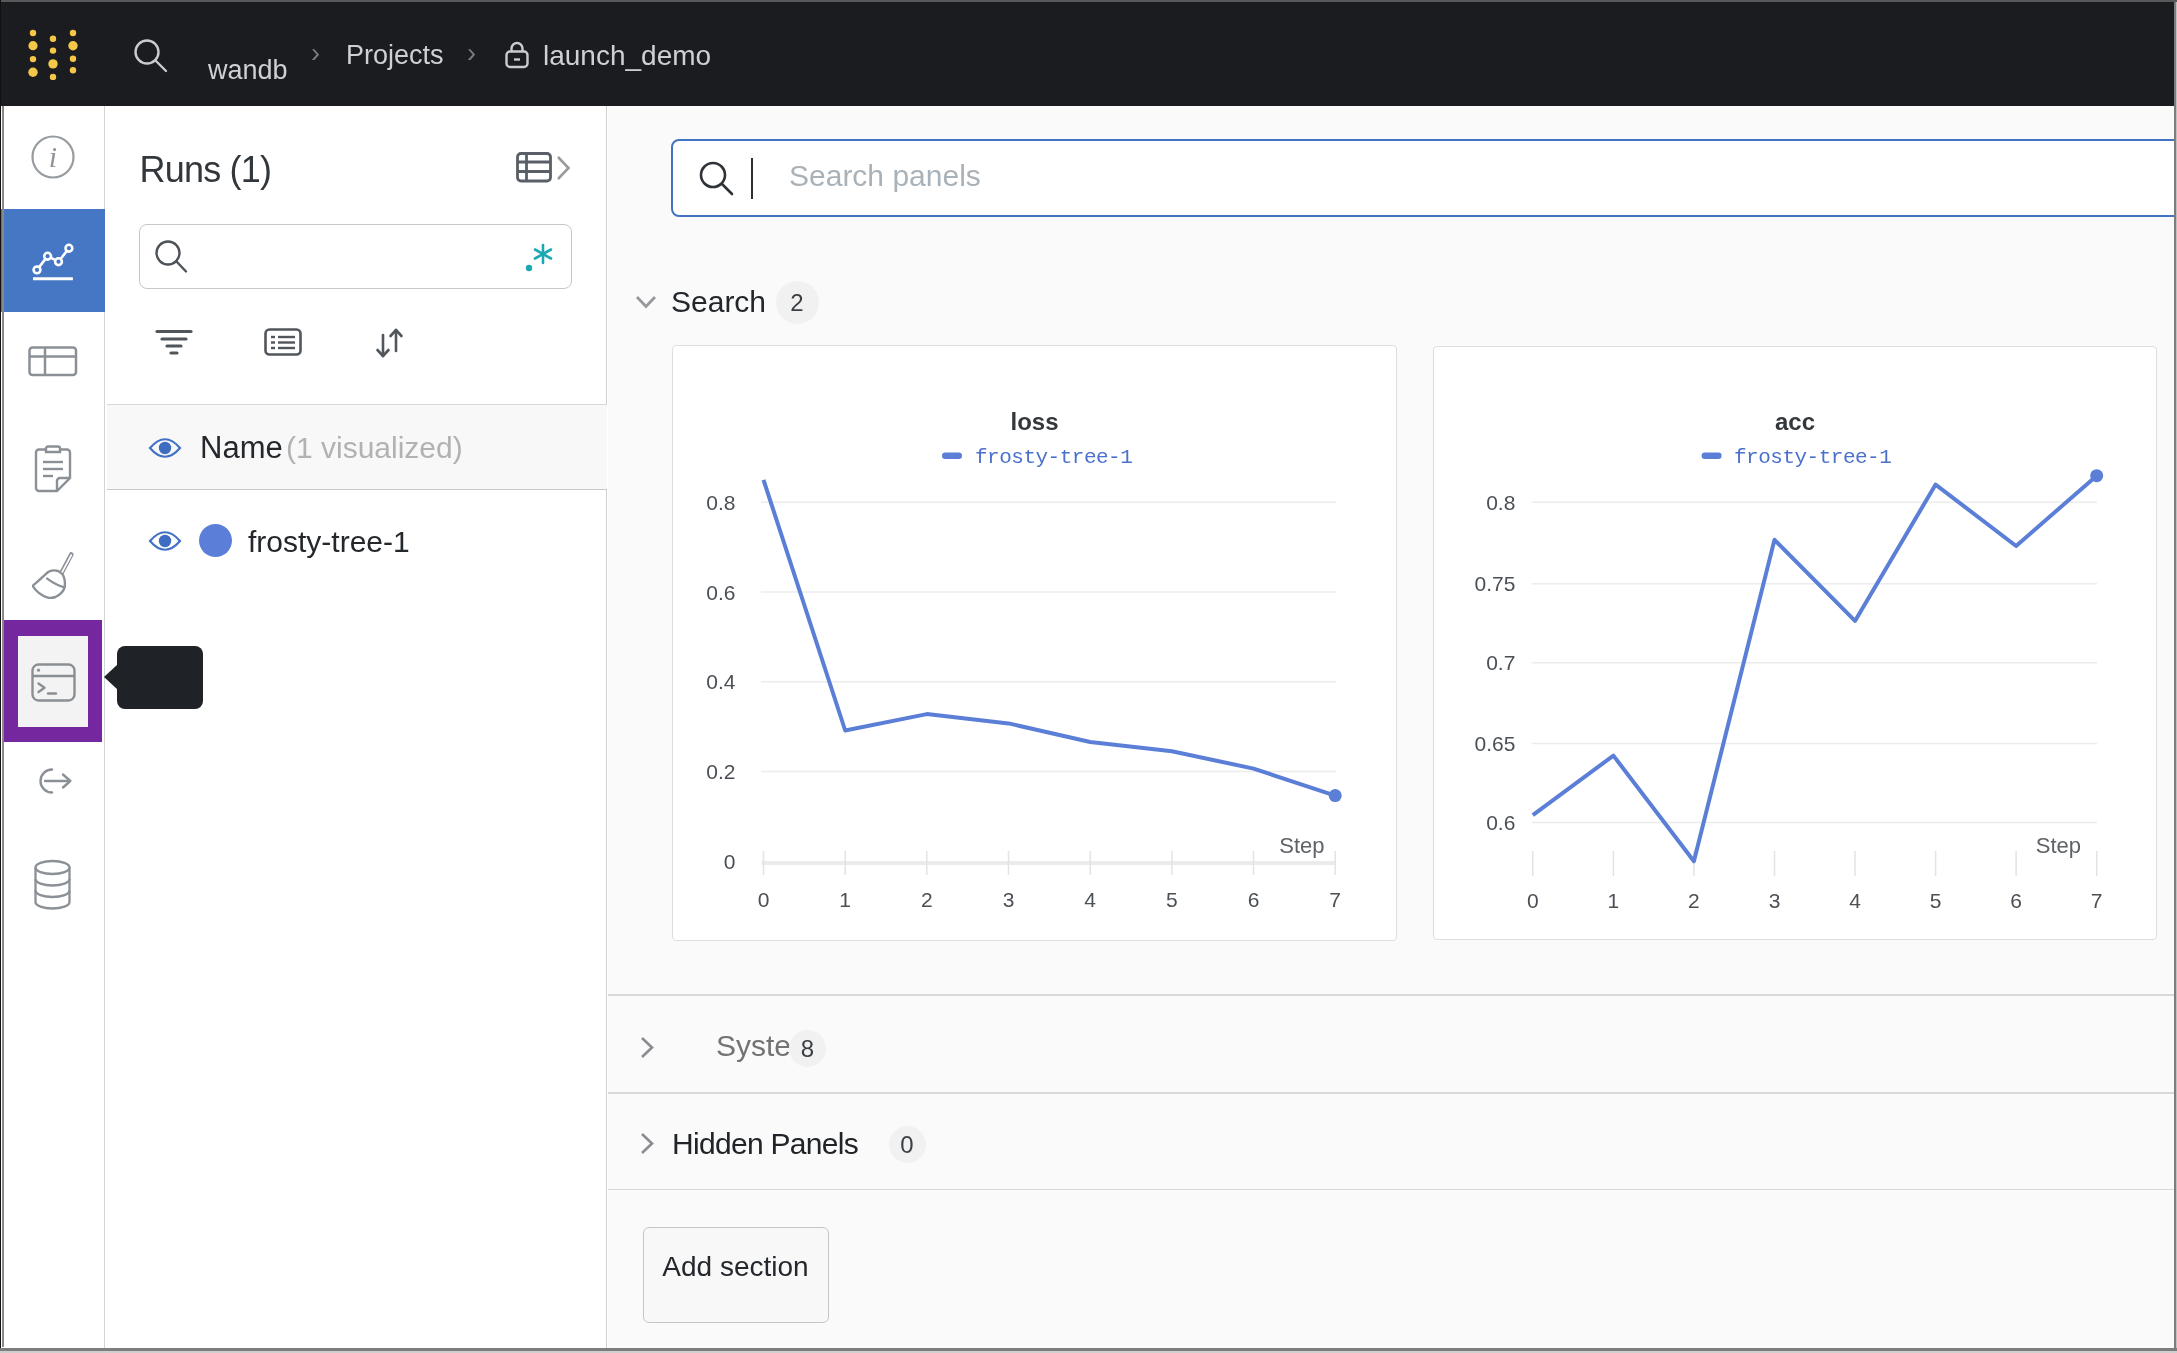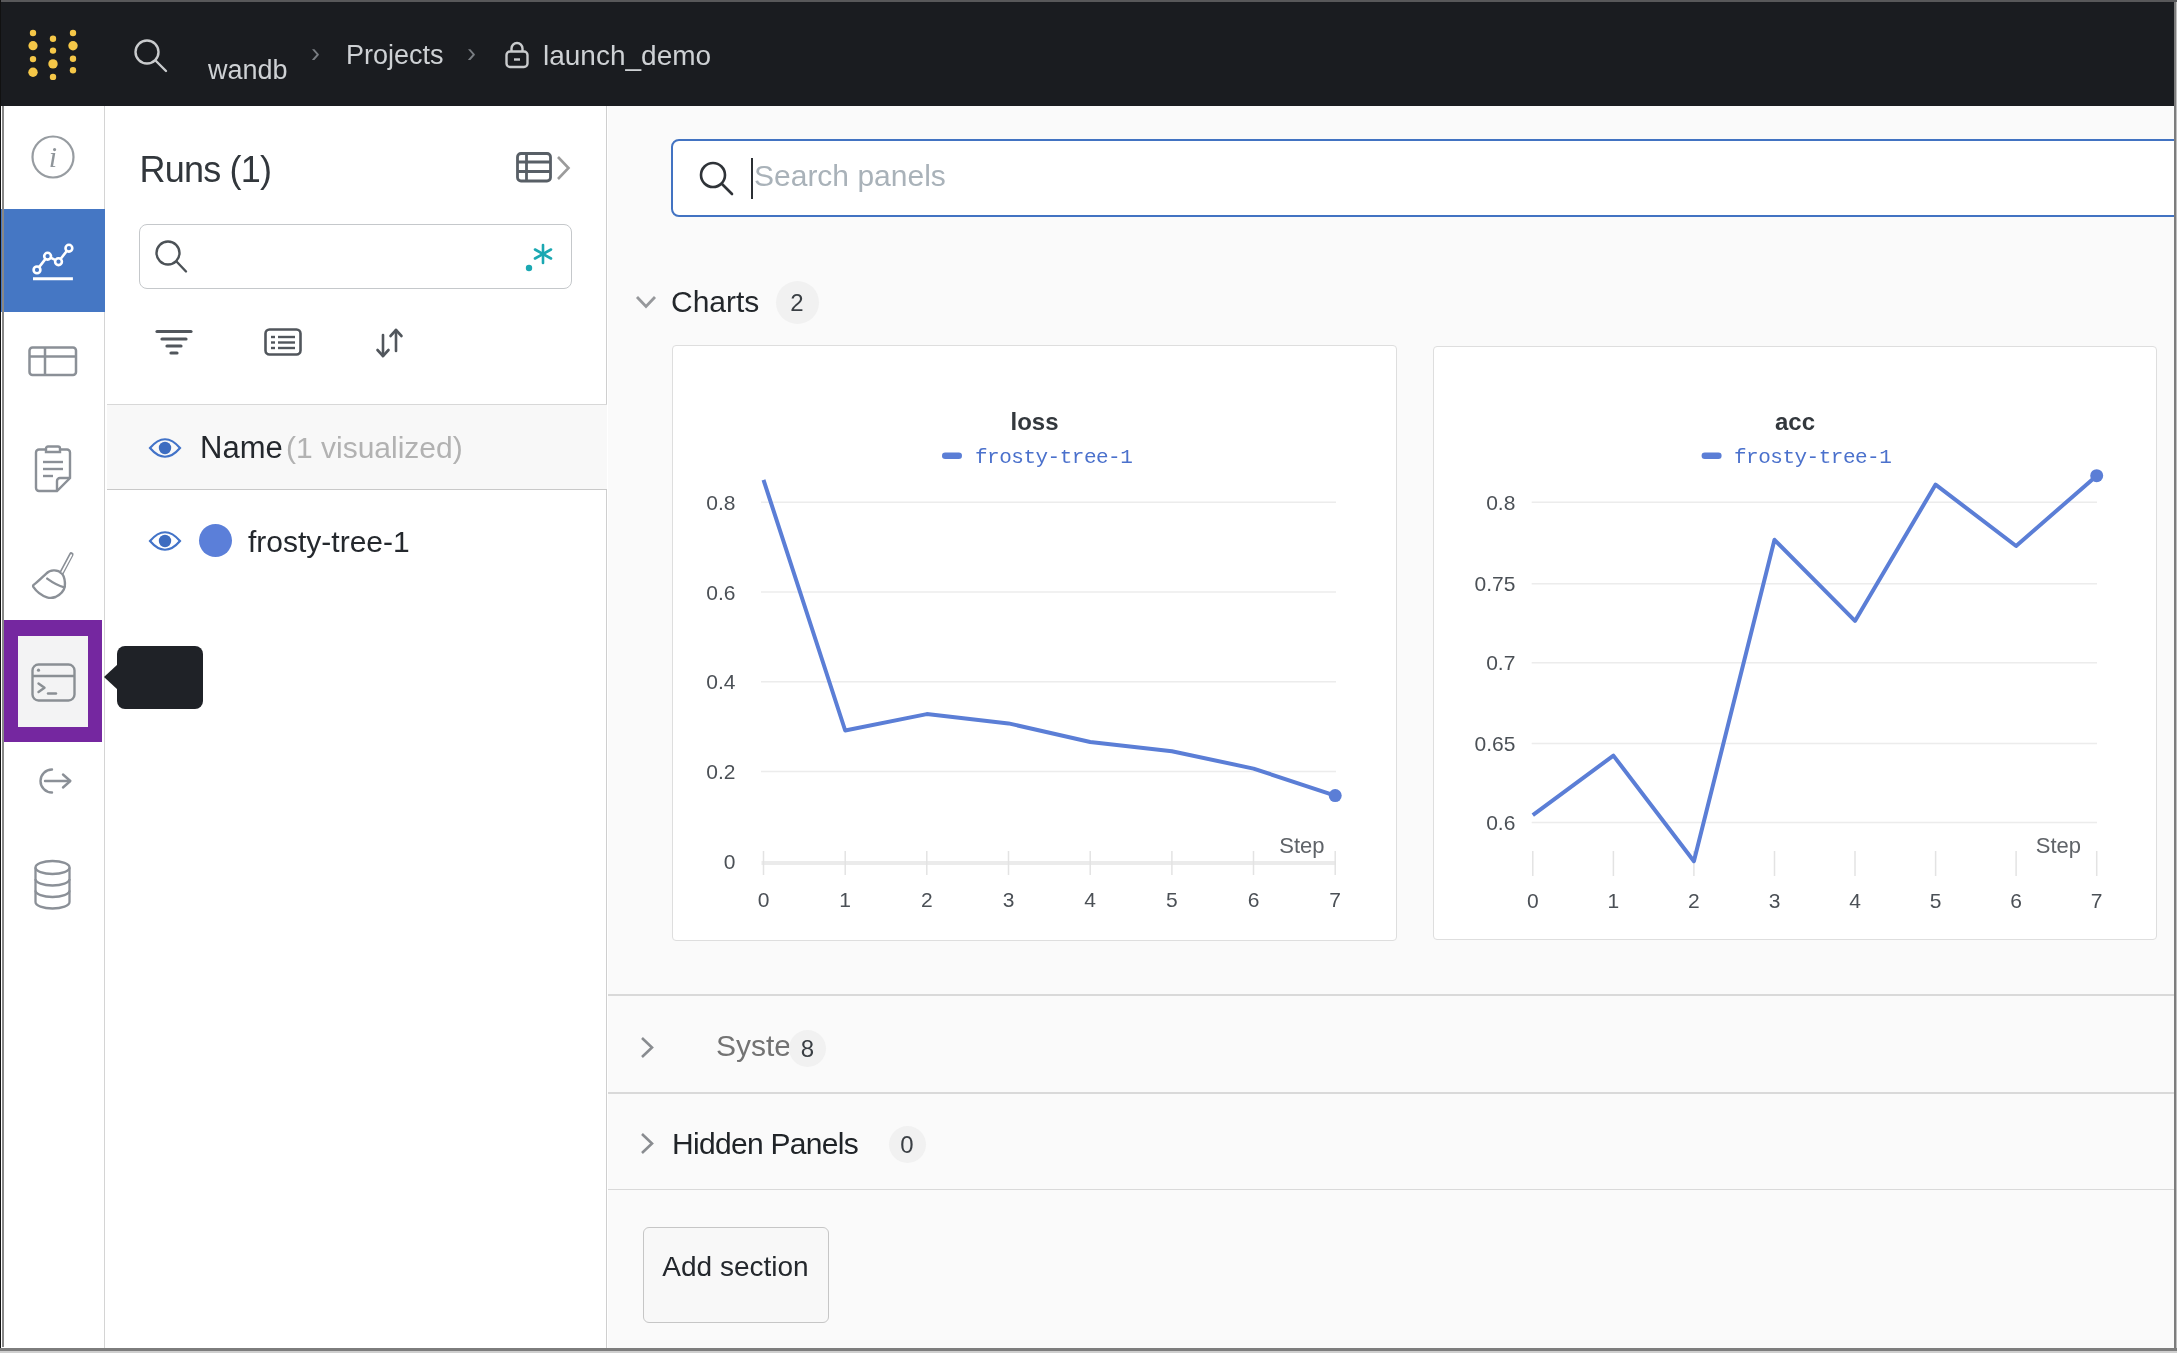--- a/index.html
+++ b/index.html
@@ -193,26 +193,26 @@
 <div class="abs" style="left:248px;top:525px;font-size:30px;color:#24282d;">frosty-tree-1</div>
 
 <div class="abs" style="left:608px;top:106px;width:1569px;height:1247px;background:#fafafa;"></div>
 
 <div class="abs" style="left:671px;top:138.5px;width:1520px;height:78px;background:#fff;border:2.5px solid #4273c2;border-radius:8px;"></div>
 <svg class="abs" style="left:697px;top:160px;" width="40" height="38" viewBox="0 0 40 38">
   <circle cx="16" cy="15" r="12" fill="none" stroke="#2f3338" stroke-width="2.6"></circle>
   <line x1="25" y1="24" x2="35" y2="34" stroke="#2f3338" stroke-width="2.6" stroke-linecap="round"></line>
 </svg>
 <div class="abs" style="left:751px;top:158px;width:2px;height:41px;background:#2b2f33;"></div>
-<div class="abs" style="left:754px;top:159px;font-size:30px;color:#a9b2b9;">Search panels</div>
+<div class="abs" style="left:754px;top:159px;font-size:30px;color:#a9b2b9;padding-left:35px;">Search panels</div>
 
 <svg class="abs" style="left:635px;top:294px;" width="22" height="16" viewBox="0 0 22 16">
   <path d="M2,3 L11,12.5 L20,3" fill="none" stroke="#96989b" stroke-width="2.8"></path>
 </svg>
-<div class="abs" style="left:671px;top:284.5px;font-size:30px;color:#23272b;">Charts</div>
+<div class="abs" style="left:671px;top:284.5px;font-size:30px;color:#23272b;">Search</div>
 <div class="abs" style="left:775.5px;top:280.5px;width:43px;height:43px;border-radius:50%;background:#f1f1f1;text-align:center;font-size:24px;color:#3a3f44;line-height:43px;">2</div>
 
 <div class="abs" style="left:672px;top:345px;width:725px;height:596px;background:#fff;border:1.5px solid #dedede;border-radius:4px;"></div>
 <svg class="abs" style="left:672px;top:345px;" width="725" height="596" viewBox="0 0 725 596">
   <text x="362.5" y="84.5" font-size="24" font-weight="bold" fill="#33383d" text-anchor="middle">loss</text>
   <rect x="270" y="107.5" width="20" height="6.5" rx="3.2" fill="#5b7ed6"></rect>
   <text x="303" y="118" font-size="21" letter-spacing="-0.5" font-family="Liberation Mono,monospace" fill="#4b71cc">frosty-tree-1</text>
   <g stroke="#ececec" stroke-width="1.5">
     <line x1="89" y1="157.3" x2="664" y2="157.3"></line>
     <line x1="89" y1="247" x2="664" y2="247"></line>

